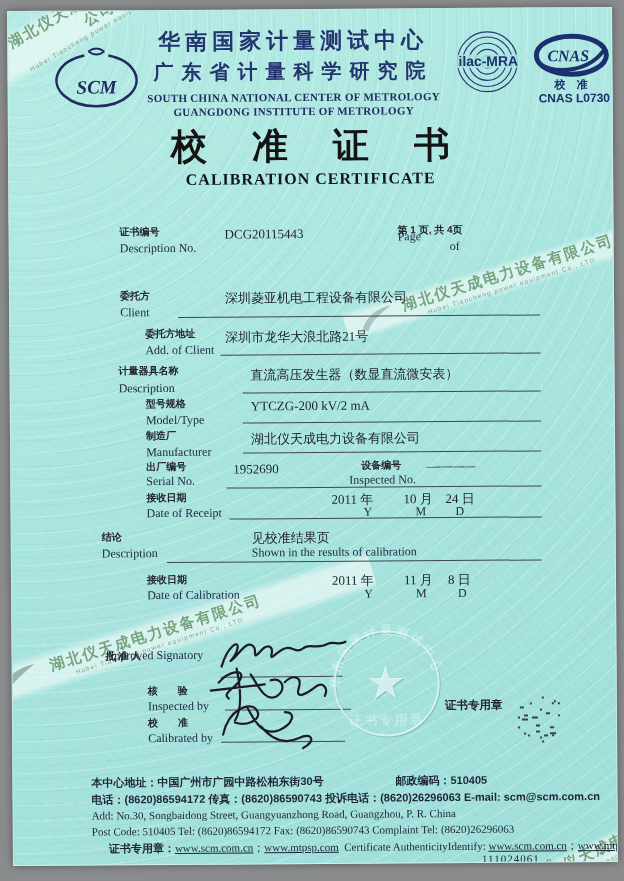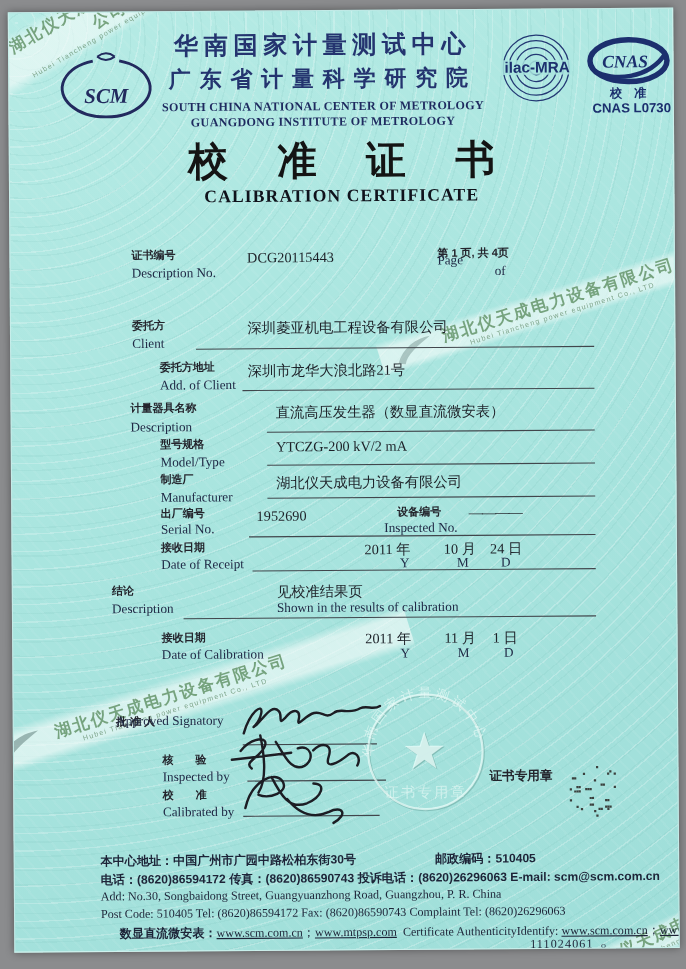--- a/index.html
+++ b/index.html
@@ -177,21 +177,21 @@
   <span class="abs cn" style="left:90px;top:519px">结论</span>
   <span class="abs en" style="left:90px;top:535px">Description</span>
   <span class="abs val" style="left:240px;top:519px">见校准结果页</span>
   <span class="abs en" style="left:240px;top:535px">Shown in the results of calibration</span>
   <div class="uline" style="left:155px;top:551px;width:375px"></div>
 
   <span class="abs cn" style="left:135px;top:562px">接收日期</span>
   <span class="abs en" style="left:135px;top:577px">Date of Calibration</span>
   <span class="abs val" style="left:320px;top:562px">2011 年</span>
   <span class="abs val" style="left:392px;top:562px">11 月</span>
-  <span class="abs val" style="left:436px;top:562px">1 日</span>
+  <span class="abs val" style="left:436px;top:562px">8 日</span>
   <span class="abs en" style="left:352px;top:577px">Y</span>
   <span class="abs en" style="left:404px;top:577px">M</span>
   <span class="abs en" style="left:446px;top:577px">D</span>
 
   <span class="abs cn" style="left:93px;top:638px">批 准 人</span>
   <span class="abs en" style="left:93px;top:637px">Approved Signatory</span>
   <div class="uline" style="left:208px;top:666px;width:122px"></div>
   <svg class="abs sig" style="left:205px;top:620px" width="132" height="48" viewBox="0 0 132 48">
     <path d="M4,36 C10,16 22,8 20,18 C18,28 8,34 16,28 C24,20 30,10 36,16 C40,20 34,30 42,22 C50,12 56,16 54,24 C52,32 60,20 68,18 C76,16 78,24 86,18 C92,13 100,20 110,14 C116,11 122,16 128,12"></path>
   </svg>
@@ -711,19 +711,19 @@
         <i></i>
         <i></i>
       </div>
 
   <span class="abs foot footcn" style="left:78px;top:764px">本中心地址：中国广州市广园中路松柏东街30号</span>
   <span class="abs foot footcn" style="left:382px;top:764px">邮政编码：510405</span>
   <span class="abs foot footcn" style="left:78px;top:781px">电话：(8620)86594172 传真：(8620)86590743 投诉电话：(8620)26296063 E-mail: scm@scm.com.cn</span>
   <span class="abs foot" style="left:78px;top:798px">Add: No.30, Songbaidong  Street, Guangyuanzhong Road, Guangzhou, P. R. China</span>
   <span class="abs foot" style="left:78px;top:814px">Post Code: 510405   Tel: (8620)86594172   Fax: (8620)86590743   Complaint Tel:  (8620)26296063</span>
 
-  <span class="abs foot" style="left:95px;top:830px"><span class="footcn">数显直流微安表：</span><span class="u">www.scm.com.cn</span><span>；</span><span class="u">www.mtpsp.com</span><span>&nbsp;&nbsp;</span><span>Certificate AuthenticityIdentify:</span><span>&nbsp;</span><span class="u">www.scm.com.cn</span><span>；</span><span class="u">www.mtpsp.com</span></span>
+  <span class="abs foot" style="left:95px;top:830px"><span class="footcn">证书专用章：</span><span class="u">www.scm.com.cn</span><span>；</span><span class="u">www.mtpsp.com</span><span>&nbsp;&nbsp;</span><span>Certificate AuthenticityIdentify:</span><span>&nbsp;</span><span class="u">www.scm.com.cn</span><span>；</span><span class="u">www.mtpsp.com</span></span>
 
   <span class="abs foot" style="left:468px;top:844px;letter-spacing:1px">111024061</span>
   <span class="abs foot" style="left:532px;top:848px;opacity:.7">8</span>
 
  </div>
 </div>
 
 </body></html>

